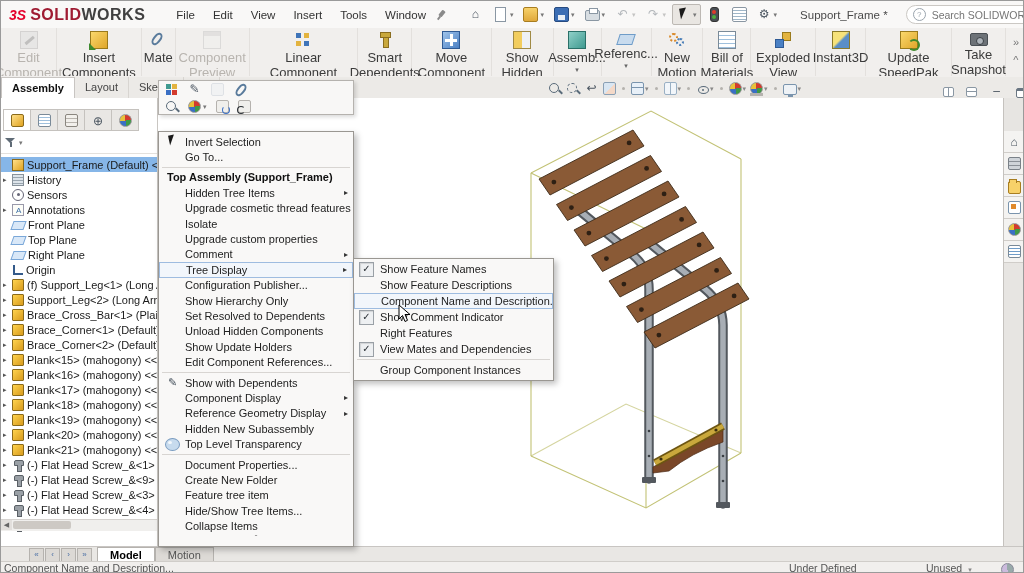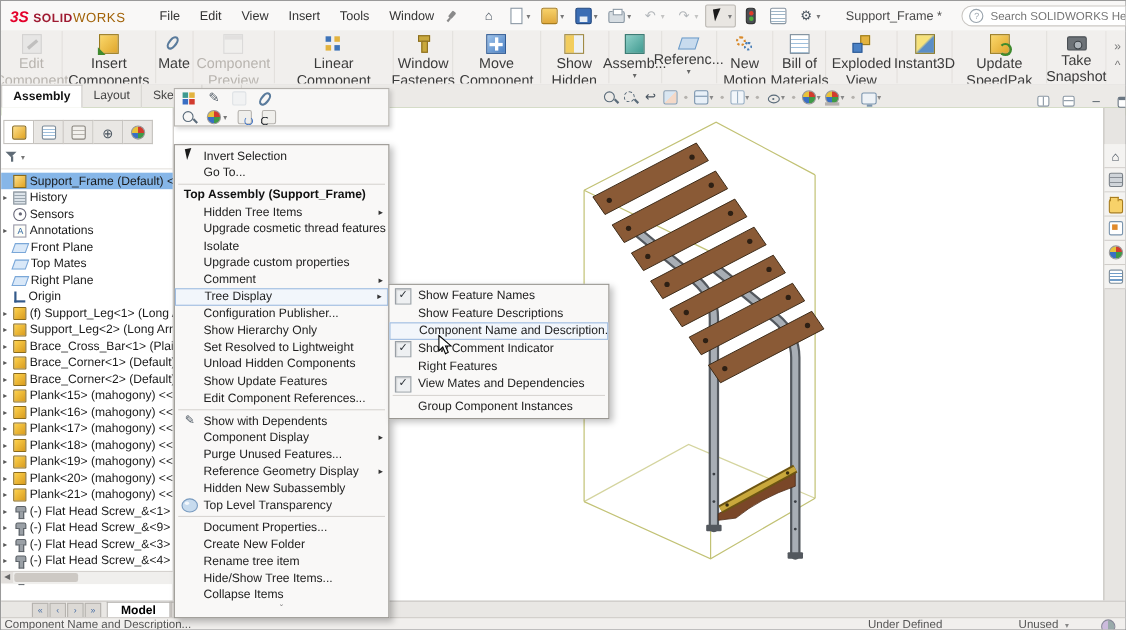--- a/index.html
+++ b/index.html
@@ -4,22 +4,22 @@
 <style>
   html,body{margin:0;padding:0;background:#cfcfcf;}
   #app{position:relative;width:1024px;height:573px;background:#fff;overflow:hidden;
        font-family:"Liberation Sans",sans-serif;font-size:11px;color:#333;
        -webkit-user-select:none;user-select:none;border:1px solid #9a9a9a;box-sizing:border-box;}
 
   
   #titlebar{position:absolute;left:0;top:0;right:0;height:27px;background:#f9f8f7;border-bottom:1px solid #e2dfdc;display:flex;align-items:center;}
   #brand{display:flex;align-items:baseline;margin-left:8px;white-space:nowrap;}
   #brand .mark{color:#e4002b;font-weight:bold;font-style:italic;font-size:14px;margin-right:4px;}
-  #brand .b1{color:#9f1b32;font-weight:bold;font-size:11px;letter-spacing:.5px;}
-  #brand .b2{color:#a16207;font-size:12px;letter-spacing:.5px;}
+  #brand .b1{color:#9f1b32;font-weight:bold;font-size:16px;letter-spacing:.5px;}
+  #brand .b2{color:#404040;font-size:16px;letter-spacing:.5px;font-weight:bold;}
   #menubar{display:flex;margin-left:22px;}
   #menubar .menu{padding:0 9px;font-size:11.5px;color:#333;line-height:26px;cursor:default;}
   #pin-icon{width:10px;height:10px;margin-left:2px;position:relative;}
   #pin-icon::before{content:"";position:absolute;left:3px;top:0;width:4px;height:7px;background:#8a8a8a;border-radius:1px;transform:rotate(40deg);}
   #pin-icon::after{content:"";position:absolute;left:1px;top:6px;width:2px;height:4px;background:#8a8a8a;transform:rotate(40deg);}
   #tb-icons{display:flex;align-items:center;margin-left:26px;}
   .tbi{display:flex;align-items:center;padding:2px 3px;border:1px solid transparent;border-radius:2px;margin:0 1px;}
   .tbi.pressed{border-color:#bcb8b3;background:#e9e6e2;}
   .tbi .dd{font-size:7px;color:#777;margin-left:2px;}
   .tbi.disabled{opacity:.4;}
@@ -330,21 +330,21 @@
           <span class="ric component-preview-window-icon"></span>
           <div class="lbl">Component Preview Window</div>
         </div>
         <div class="rbtn" style="width: 118px;">
           <span class="ric linear-component-pattern-icon"></span>
           <div class="lbl">Linear Component Pattern</div>
           <div class="dd">▾</div>
         </div>
         <div class="rbtn" style="width: 54px;">
           <span class="ric smart-fasteners-icon"></span>
-          <div class="lbl">Window Fasteners</div>
+          <div class="lbl">Smart Dependents</div>
         </div>
         <div class="rbtn" style="width: 86px;">
           <span class="ric move-component-icon"></span>
           <div class="lbl">Move Component</div>
           <div class="dd">▾</div>
         </div>
         <div class="rbtn" style="width: 62px;">
           <span class="ric show-hidden-components-icon"></span>
           <div class="lbl">Show Hidden Components</div>
         </div>
@@ -583,21 +583,21 @@
             <span class="tlabel">Annotations</span>
           </div>
           <div class="trow">
             <span class="arr"></span>
             <span class="tico t-plane"></span>
             <span class="tlabel">Front Plane</span>
           </div>
           <div class="trow">
             <span class="arr"></span>
             <span class="tico t-plane"></span>
-            <span class="tlabel">Top Mates</span>
+            <span class="tlabel">Top Plane</span>
           </div>
           <div class="trow">
             <span class="arr"></span>
             <span class="tico t-plane"></span>
             <span class="tlabel">Right Plane</span>
           </div>
           <div class="trow">
             <span class="arr"></span>
             <span class="tico t-origin"></span>
             <span class="tlabel">Origin</span>
@@ -780,63 +780,60 @@
         <span>Tree Display</span>
         <span class="sub">▸</span>
       </div>
       <div class="mi">
         <span>Configuration Publisher...</span>
       </div>
       <div class="mi">
         <span>Show Hierarchy Only</span>
       </div>
       <div class="mi">
-        <span>Set Resolved to Lightweight</span>
+        <span>Set Resolved to Dependents</span>
       </div>
       <div class="mi">
         <span>Unload Hidden Components</span>
       </div>
       <div class="mi">
-        <span>Show Update Features</span>
+        <span>Show Update Holders</span>
       </div>
       <div class="mi">
         <span>Edit Component References...</span>
       </div>
       <div class="msep"></div>
       <div class="mi">
         <span class="mic ic pencil-icon gl" style="font-size: 11px; line-height: 13px;">✎</span>
         <span>Show with Dependents</span>
       </div>
       <div class="mi">
         <span>Component Display</span>
         <span class="sub">▸</span>
       </div>
       <div class="mi">
-        <span>Purge Unused Features...</span>
-      </div>
-      <div class="mi">
         <span>Reference Geometry Display</span>
         <span class="sub">▸</span>
       </div>
       <div class="mi">
         <span>Hidden New Subassembly</span>
       </div>
       <div class="mi">
         <span class="mic ic transparency-icon"></span>
         <span>Top Level Transparency</span>
       </div>
       <div class="msep"></div>
       <div class="mi">
         <span>Document Properties...</span>
       </div>
       <div class="mi">
         <span>Create New Folder</span>
       </div>
       <div class="mi">
-        <span>Rename tree item</span>
+        <span>Feature tree item</span>
       </div>
       <div class="mi">
         <span>Hide/Show Tree Items...</span>
       </div>
       <div class="mi">
         <span>Collapse Items</span>
       </div>
       <div class="mchev">ˇ</div>
     </div>
 

